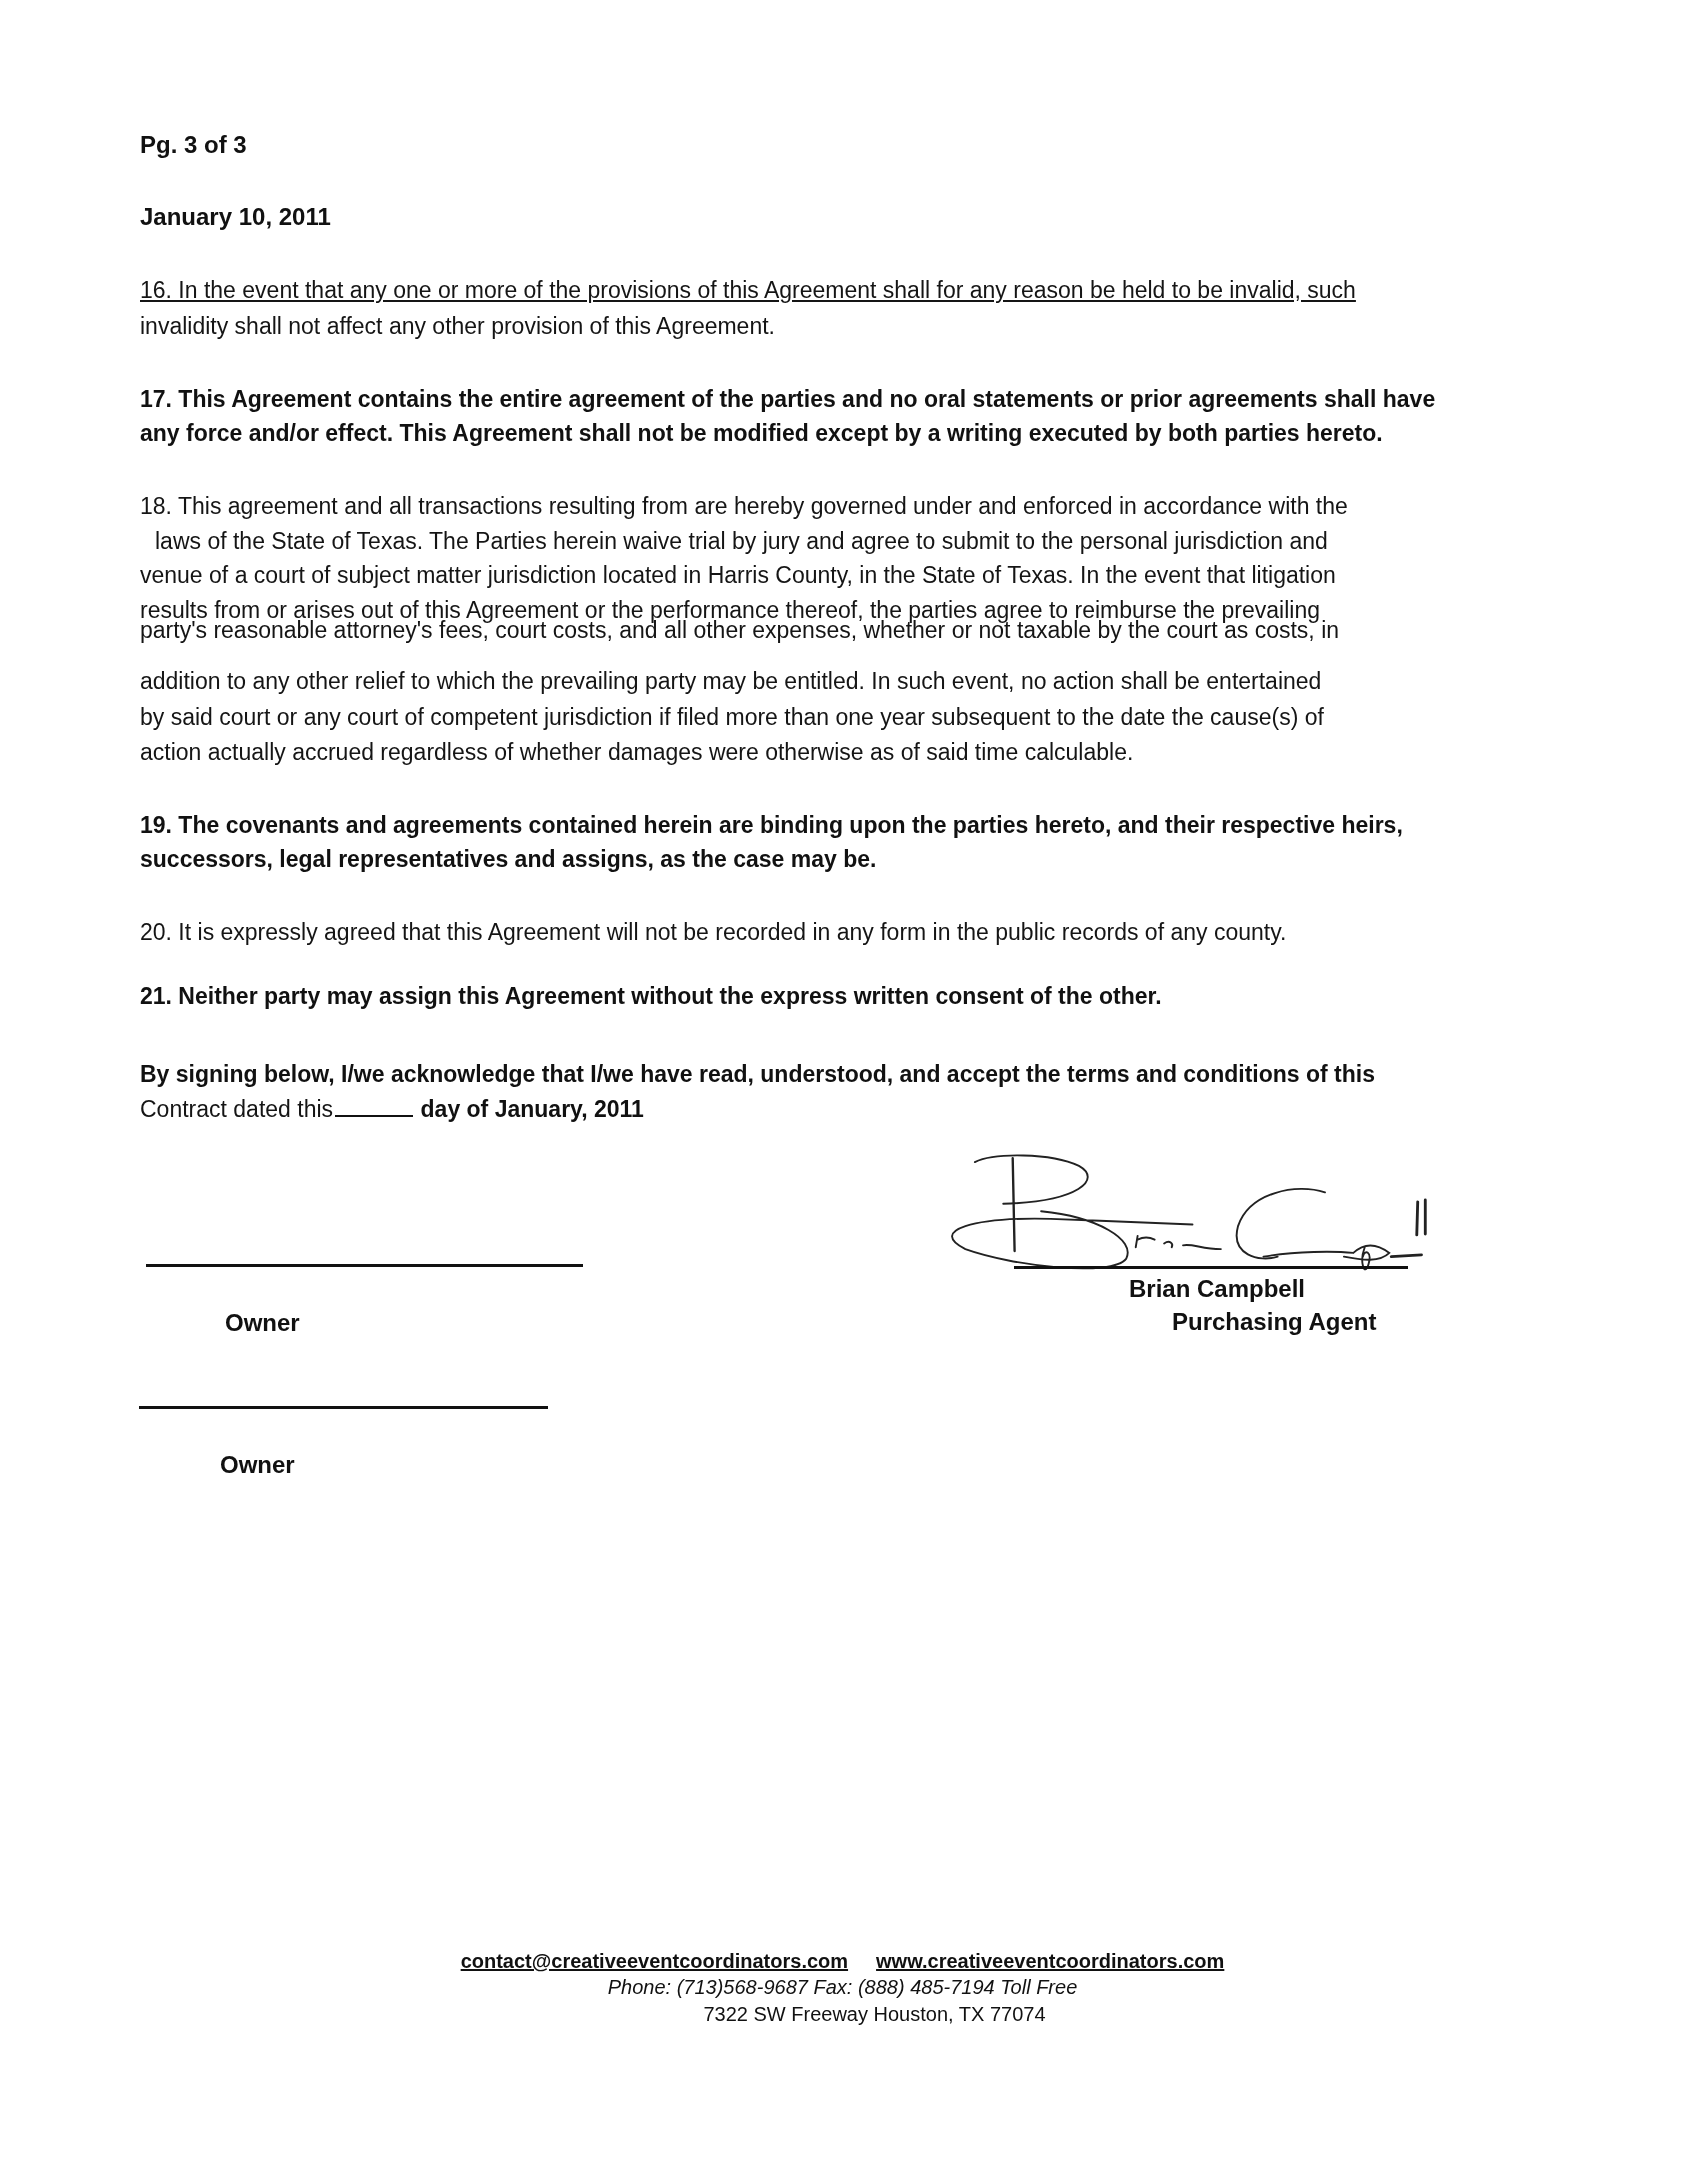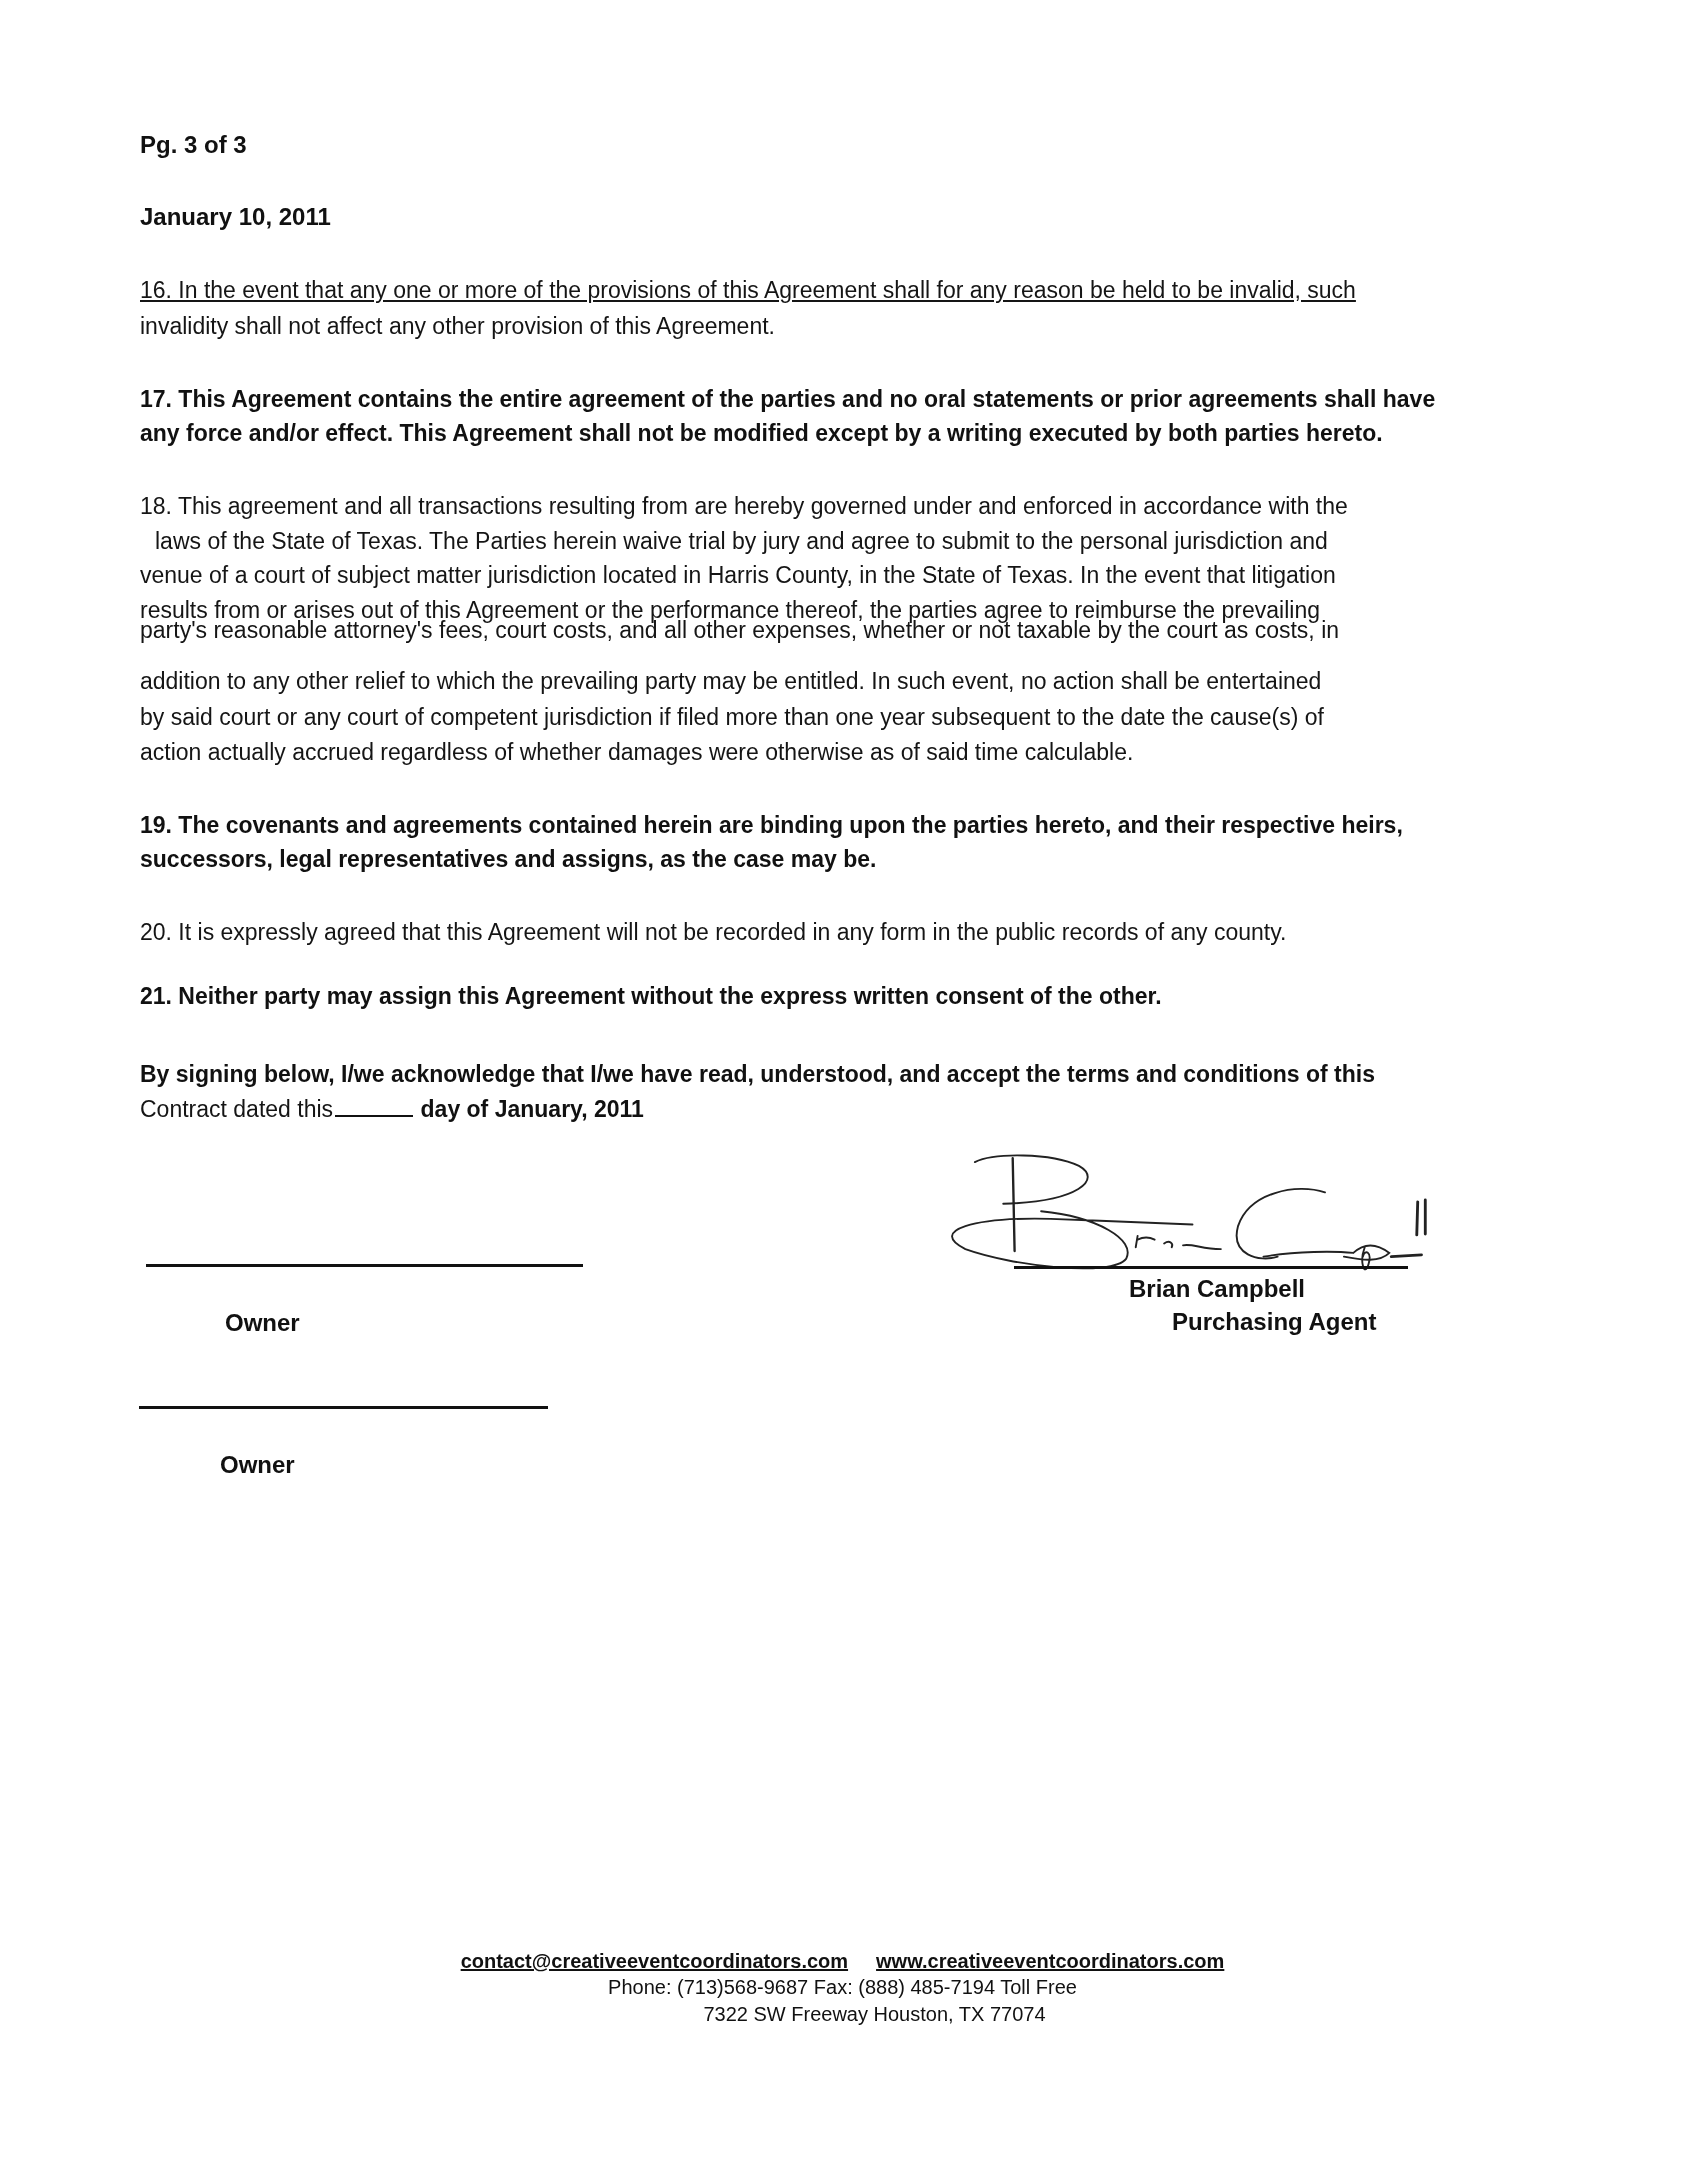--- a/index.html
+++ b/index.html
@@ -80,15 +80,15 @@
     <path d="M 508 60 L 507 95 M 516 58 L 516 94" stroke-width="3"></path>
   </g>
 </svg>
 <div class="rule" style="left:1014px;top:1266px;width:394px;"></div>
 <div class="lbl" style="left:1129px;top:1275px;">Brian Campbell</div>
 <div class="lbl" style="left:1124px;top:1308px;margin-left:48px;">Purchasing Agent</div>
 
 <div class="foot" style="top:1925px;">
   <a href="#">contact@creativeeventcoordinators.com</a><span class="sp"></span><a href="#">www.creativeeventcoordinators.com</a>
 </div>
-<div class="foot" style="top:1951px;">Phone: (713)568-9687 Fax: (888) 485-7194 Toll Free</div>
+<div class="foot" style="top:1951px;font-style:italic;">Phone: (713)568-9687 Fax: (888) 485-7194 Toll Free</div>
 <div class="foot" style="top:1978px;padding-left:32px;">7322 SW Freeway Houston, TX 77074</div>
 
 
 </body></html>

